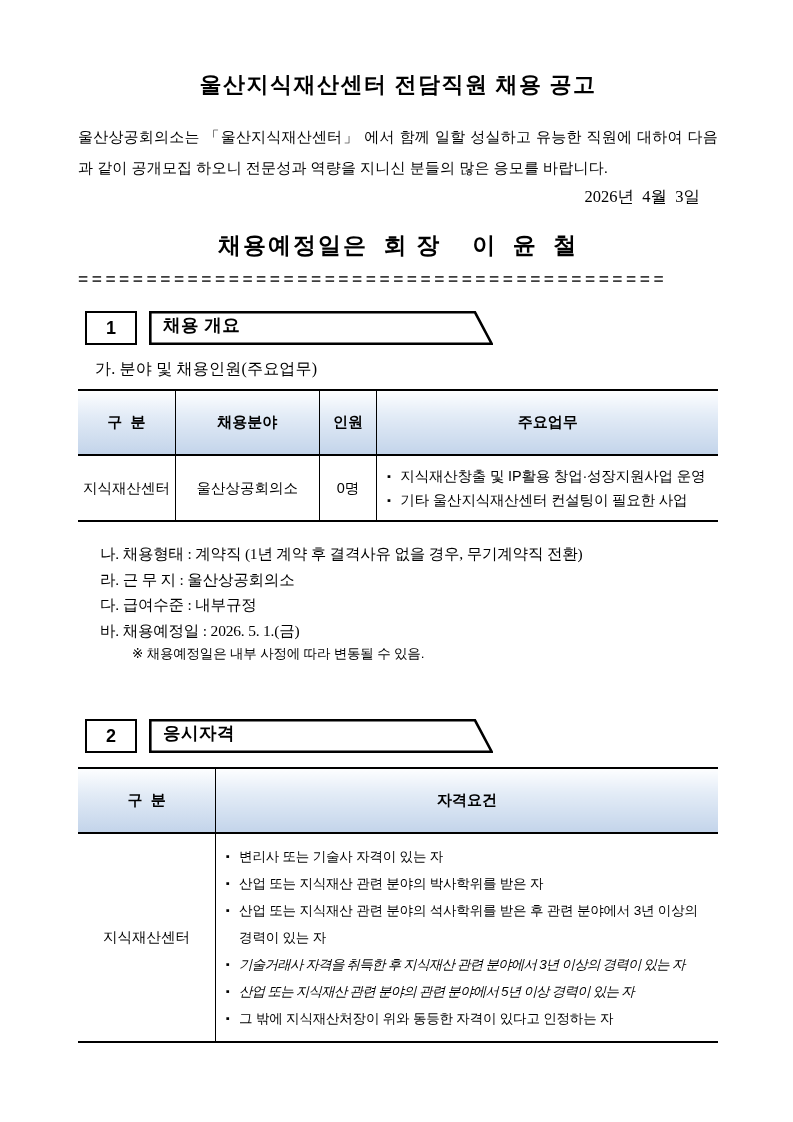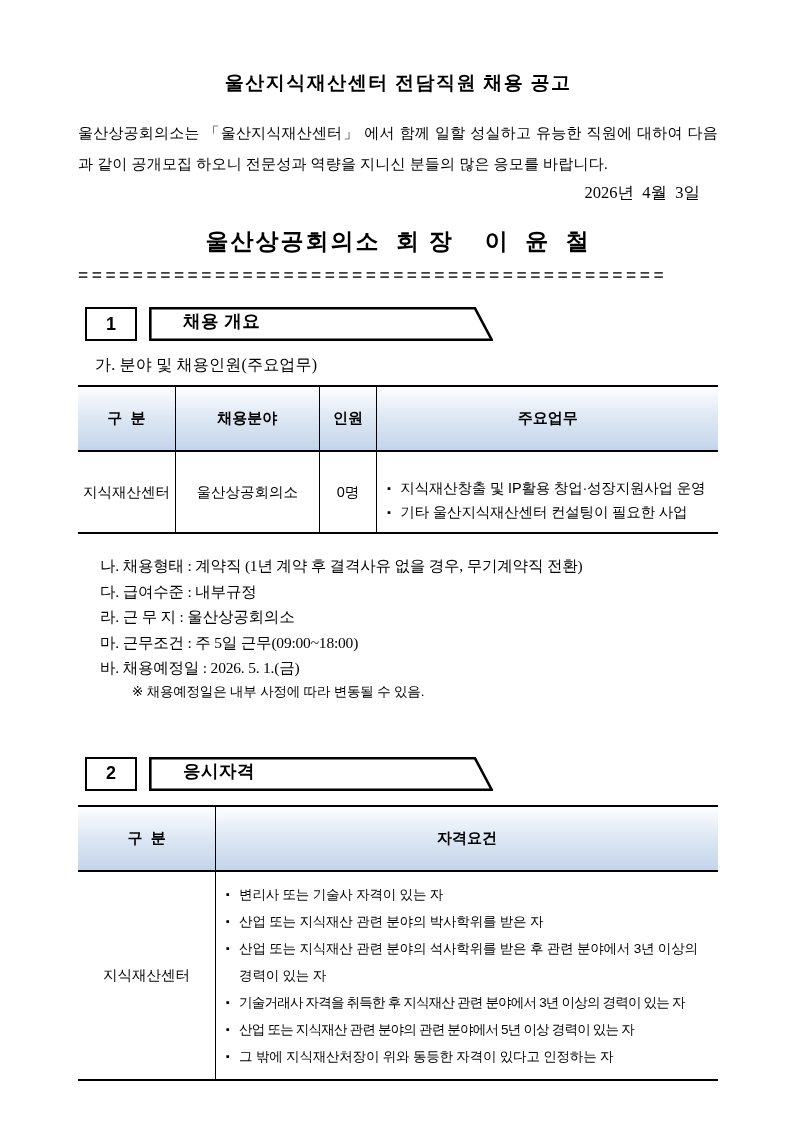--- a/index.html
+++ b/index.html
@@ -9,21 +9,21 @@
     width: 793px;
     height: 1122px;
     margin: 0 auto;
     background: #ffffff;
     color: #000;
     padding: 70px 75px 0 78px;
     font-family: "Liberation Serif", "DejaVu Serif", serif;
     overflow: hidden;
   }
   .doc-title {
-    font-size: 19px;
+    font-size: 22px;
     font-weight: bold;
     text-align: center;
     letter-spacing: 1.5px;
     margin-bottom: 22px;
     white-space: nowrap;
   }
   .intro {
     font-size: 15px;
     line-height: 31px;
     text-align: justify;
@@ -86,21 +86,20 @@
     position: absolute;
     left: 14px;
     top: 0;
     height: 28px;
     display: flex;
     align-items: center;
     font-family: "Liberation Sans", "DejaVu Sans", sans-serif;
     font-size: 17.5px;
     font-weight: bold;
     letter-spacing: 0.5px;
-    margin-left: 20px;
   }
   .ga-line {
     font-size: 16px;
     margin-left: 17px;
     margin-bottom: 9px;
     letter-spacing: 0.2px;
   }
   table {
     width: 640px;
     border-collapse: collapse;
@@ -121,30 +120,30 @@
   th + th, td + td { border-left: 1.6px solid #000; }
   tbody td {
     font-family: "Liberation Sans", "DejaVu Sans", sans-serif;
     font-size: 14.5px;
     text-align: center;
     vertical-align: middle;
     padding: 9px 2px;
   }
   td.duties-cell, td.req-cell {
     text-align: left;
-    padding: 24px 6px 8px 10px;
+    padding: 8px 6px 8px 10px;
   }
   .bullet-item {
     line-height: 24px;
     padding-left: 13px;
     text-indent: -13px;
     letter-spacing: -0.2px;
   }
   .req-cell .bullet-item { line-height: 27px; font-size: 13.5px; }
-  .bullet-item.tight { letter-spacing: -0.8px; }
+  .bullet-item.tight { letter-spacing: -0.8px; font-style: italic; }
   .bullet { display: inline-block; width: 13px; text-indent: 0; font-size: 11px; vertical-align: 1px; }
   .table1 { margin-bottom: 19px; }
   .table2 td { height: 34px; }
   .table2 tbody td.req-cell { padding: 9px 4px 9px 10px; }
   .item-list {
     list-style: none;
     margin-left: 22px;
     font-size: 15.5px;
     letter-spacing: -0.2px;
   }
@@ -164,21 +163,21 @@
 <body>
 
 <div class="page">
 
   <div class="doc-title">울산지식재산센터 전담직원 채용 공고</div>
 
   <p class="intro">울산상공회의소는 「울산지식재산센터」 에서 함께 일할 성실하고 유능한 직원에 대하여 다음과 같이 공개모집 하오니 전문성과 역량을 지니신 분들의 많은 응모를 바랍니다.</p>
 
   <div class="date-line">2026년  4월  3일</div>
 
-  <div class="signature">울산상공회의소  회 장    이  윤  철</div>
+  <div class="signature">채용예정일은  회 장    이  윤  철</div>
 
   <div class="divider">===========================================</div>
 
   <div class="section-header">
     <div class="sec-num">1</div>
     <div class="sec-label">
       <svg width="344" height="34" viewBox="0 0 344 34">
         <polygon points="1.3,1.3 326,1.3 342.7,32.7 1.3,32.7" fill="#ffffff" stroke="#000000" stroke-width="2.6"></polygon>
       </svg>
       <span class="label-text">채용 개요</span>
@@ -210,23 +209,22 @@
         <td class="duties-cell">
           <div class="bullet-item"><span class="bullet">▪</span><span>지식재산창출 및 IP활용 창업·성장지원사업 운영</span></div>
           <div class="bullet-item"><span class="bullet">▪</span><span>기타 울산지식재산센터 컨설팅이 필요한 사업</span></div>
         </td>
       </tr>
     </tbody>
   </table>
 
   <ul class="item-list">
     <li>나. 채용형태 : 계약직 (1년 계약 후 결격사유 없을 경우, 무기계약직 전환)</li>
+    <li>라. 근 무 지 : 울산상공회의소</li>
     <li>다. 급여수준 : 내부규정</li>
-    <li>라. 근 무 지 : 울산상공회의소</li>
-    <li>마. 근무조건 : 주 5일 근무(09:00~18:00)</li>
     <li>바. 채용예정일 : 2026. 5. 1.(금)</li>
   </ul>
   <div class="note-line">※ 채용예정일은 내부 사정에 따라 변동될 수 있음.</div>
 
   <div class="section-header second">
     <div class="sec-num">2</div>
     <div class="sec-label">
       <svg width="344" height="34" viewBox="0 0 344 34">
         <polygon points="1.3,1.3 326,1.3 342.7,32.7 1.3,32.7" fill="#ffffff" stroke="#000000" stroke-width="2.6"></polygon>
       </svg>

